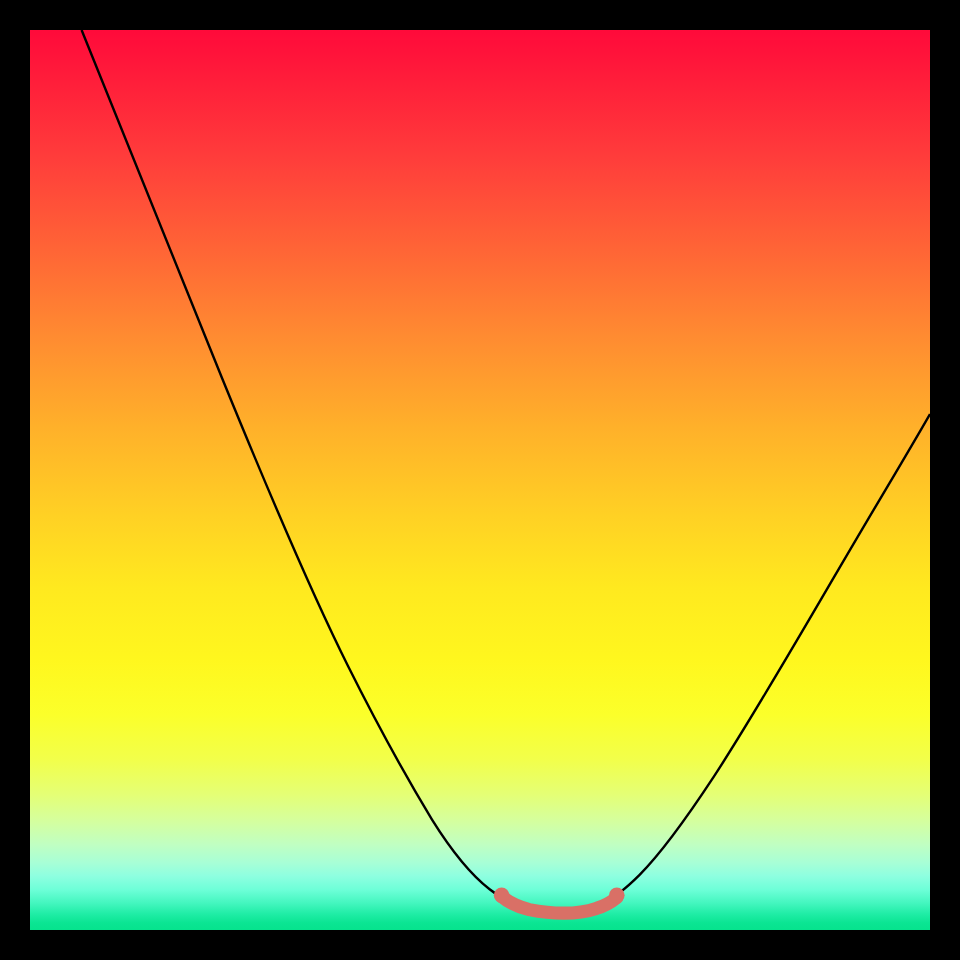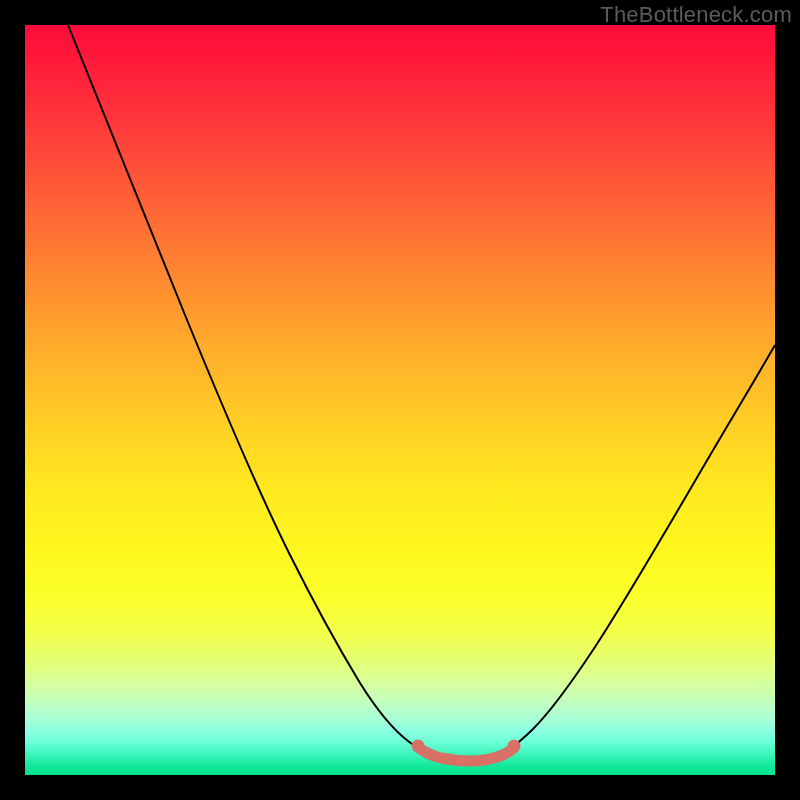--- a/index.html
+++ b/index.html
@@ -97,14 +97,13 @@
                C400,728 408,731 416,733
                C426,735 436,736 445,736
                C454,736 463,735 472,732
                C479,730 484,727 489,723"></path>
 
       <circle cx="393" cy="721" r="6.5" fill="#d97066"></circle>
       <circle cx="489" cy="721" r="6.5" fill="#d97066"></circle>
     </svg>
   </div>
 
-  <div class="watermark">TheBottleneck.com</div>
 </div>
 
 </body></html>

